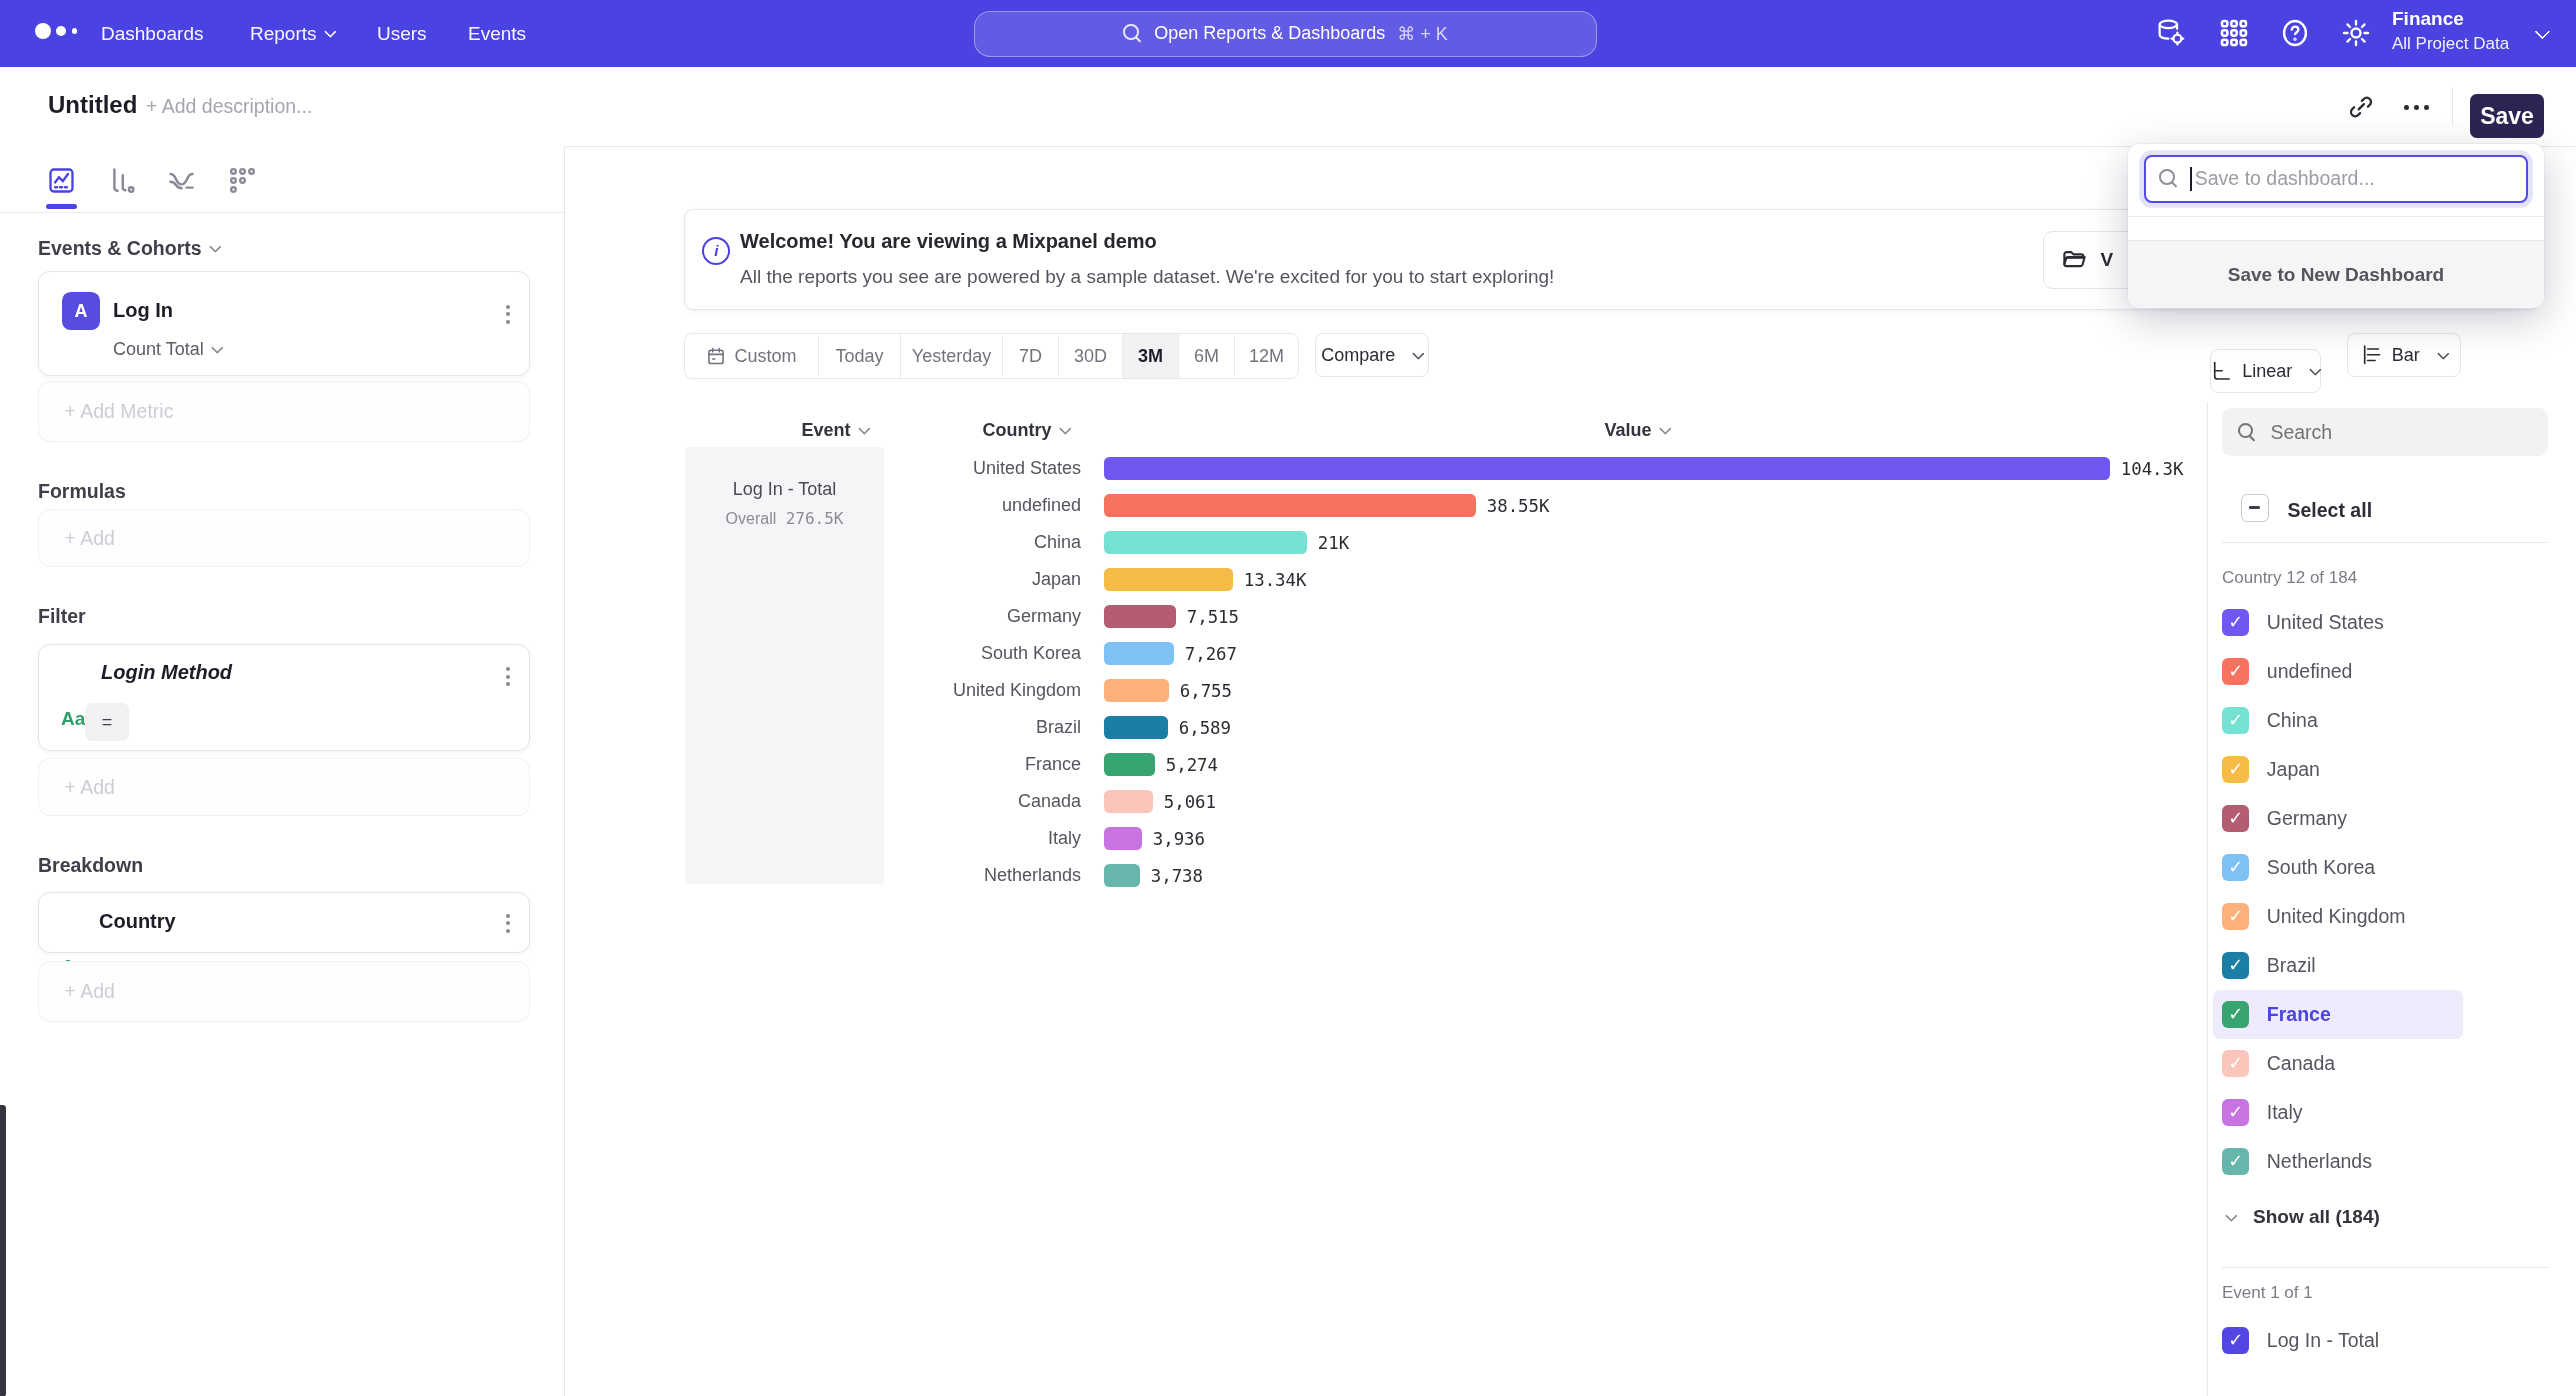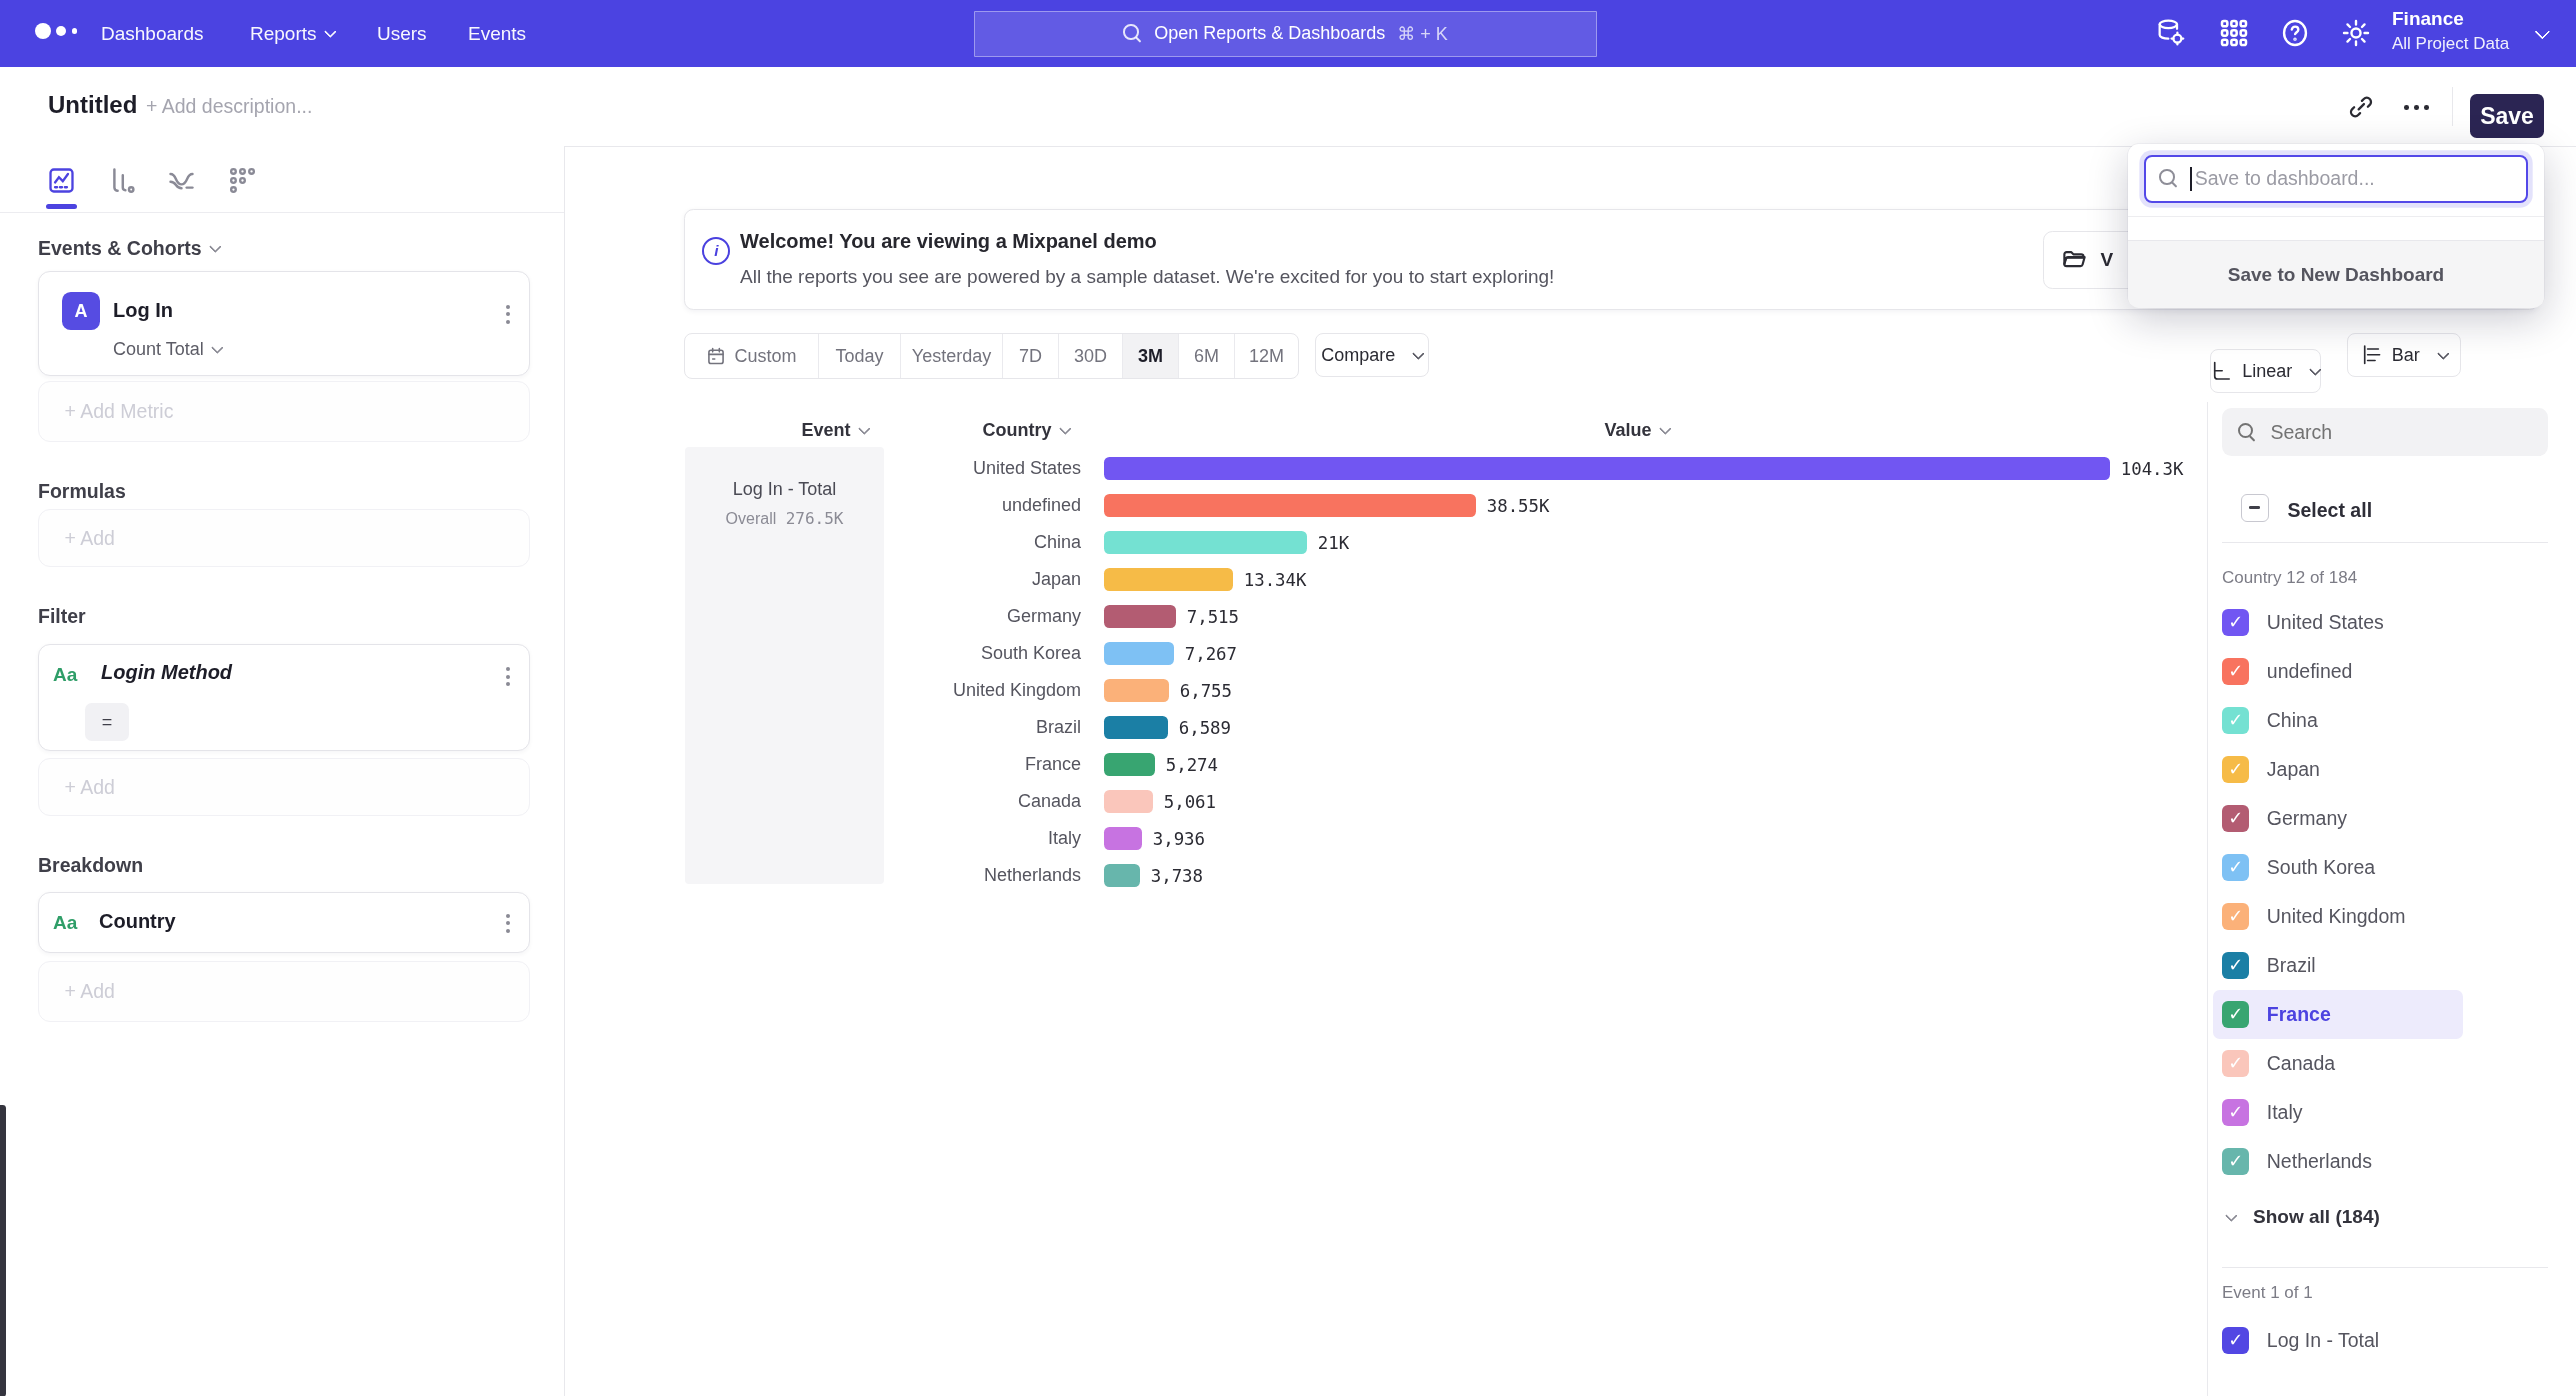--- a/index.html
+++ b/index.html
@@ -5,21 +5,21 @@
   html,body{margin:0;padding:0;background:#fff;}
   #app{position:relative;width:2576px;height:1397px;overflow:hidden;
        font-family:"Liberation Sans",sans-serif;color:#1f1f2b;}
 
   
   .topnav{position:absolute;left:0;top:0;width:2576px;height:67px;background:#4b43e1;color:#fff;}
   .logo{position:absolute;left:35px;top:23px;display:flex;align-items:center;gap:5.4px;}
   .logo i{display:block;background:#fff;border-radius:50%;}
   .navitem{position:absolute;top:0;height:67px;display:flex;align-items:center;
            font-size:19px;color:rgba(255,255,255,.96);cursor:pointer;}
-  .nav-search{position:absolute;left:974px;top:10.7px;width:621px;height:44px;border-radius:1px;
+  .nav-search{position:absolute;left:974px;top:10.7px;width:621px;height:44px;border-radius:16px;
               background:rgba(255,255,255,.13);border:1.3px solid rgba(255,255,255,.38);
               display:flex;align-items:center;justify-content:center;gap:12px;font-size:18px;color:#fff;}
   .nav-search .hint{color:rgba(255,255,255,.75);}
   .nav-ico{position:absolute;top:17.4px;width:32px;height:32px;color:#fff;cursor:pointer;}
   .project{position:absolute;left:2392px;top:8px;cursor:pointer;}
   .project .p1{font-size:19px;font-weight:700;}
   .project .p2{font-size:17px;opacity:.92;margin-top:4px;}
 
   
   .chev{display:inline-block;width:8.7px;height:8.7px;border-right:2px solid currentColor;
@@ -49,21 +49,21 @@
   .tabdiv{position:absolute;left:0;top:66px;width:564px;height:1px;background:#ececf0;}
   .sec{position:absolute;left:38px;font-size:19.5px;font-weight:700;color:#3f3f49;display:flex;align-items:center;}
   .sec .chev{color:#8a8a94;}
   .scard{position:absolute;left:38px;width:490px;background:#fff;border:1px solid #e4e4e9;
          border-radius:12px;box-shadow:0 1.3px 4px rgba(25,25,60,.04);}
   .ghost{position:absolute;left:38px;width:490px;border:1px solid #f1f1f5;border-radius:12px;
          background:#fefefe;color:#cdcdd6;font-size:19.5px;display:flex;align-items:center;cursor:pointer;}
   .ghost span{margin-left:25.5px;}
   .badgeA{position:absolute;left:23px;width:38px;height:38px;border-radius:8.7px;background:#564ce2;
           color:#fff;font-size:18px;font-weight:700;display:flex;align-items:center;justify-content:center;}
-  .aa{position:absolute;left:14px;font-size:19px;font-weight:700;color:#2f9e68;}
+  .aa{position:absolute;left:22px;font-size:19px;font-weight:700;color:#2f9e68;margin-top:44px;}
   .kebab{position:absolute;right:19px;cursor:pointer;}
   .kebab i{display:block;width:4px;height:4px;border-radius:50%;background:#8a8a94;margin:3.4px 0;}
   .cname{position:absolute;font-size:20px;font-weight:700;color:#1d1d28;display:flex;align-items:center;}
   .csub{position:absolute;font-size:18px;color:#5c5c66;display:flex;align-items:center;cursor:pointer;}
   .opbox{position:absolute;background:#f1f1f4;border-radius:6.7px;font-size:18px;color:#3f3f49;
          display:flex;align-items:center;justify-content:center;cursor:pointer;}
   .valbox{position:absolute;background:#f1f1f4;border-radius:6.7px;font-size:19px;color:#1d1d28;
           display:flex;align-items:center;padding-left:16px;cursor:pointer;}
   .scrollstrip{position:absolute;left:0;top:1105px;width:6px;height:292px;background:#34343e;border-radius:0 3.4px 3.4px 0;}
 

